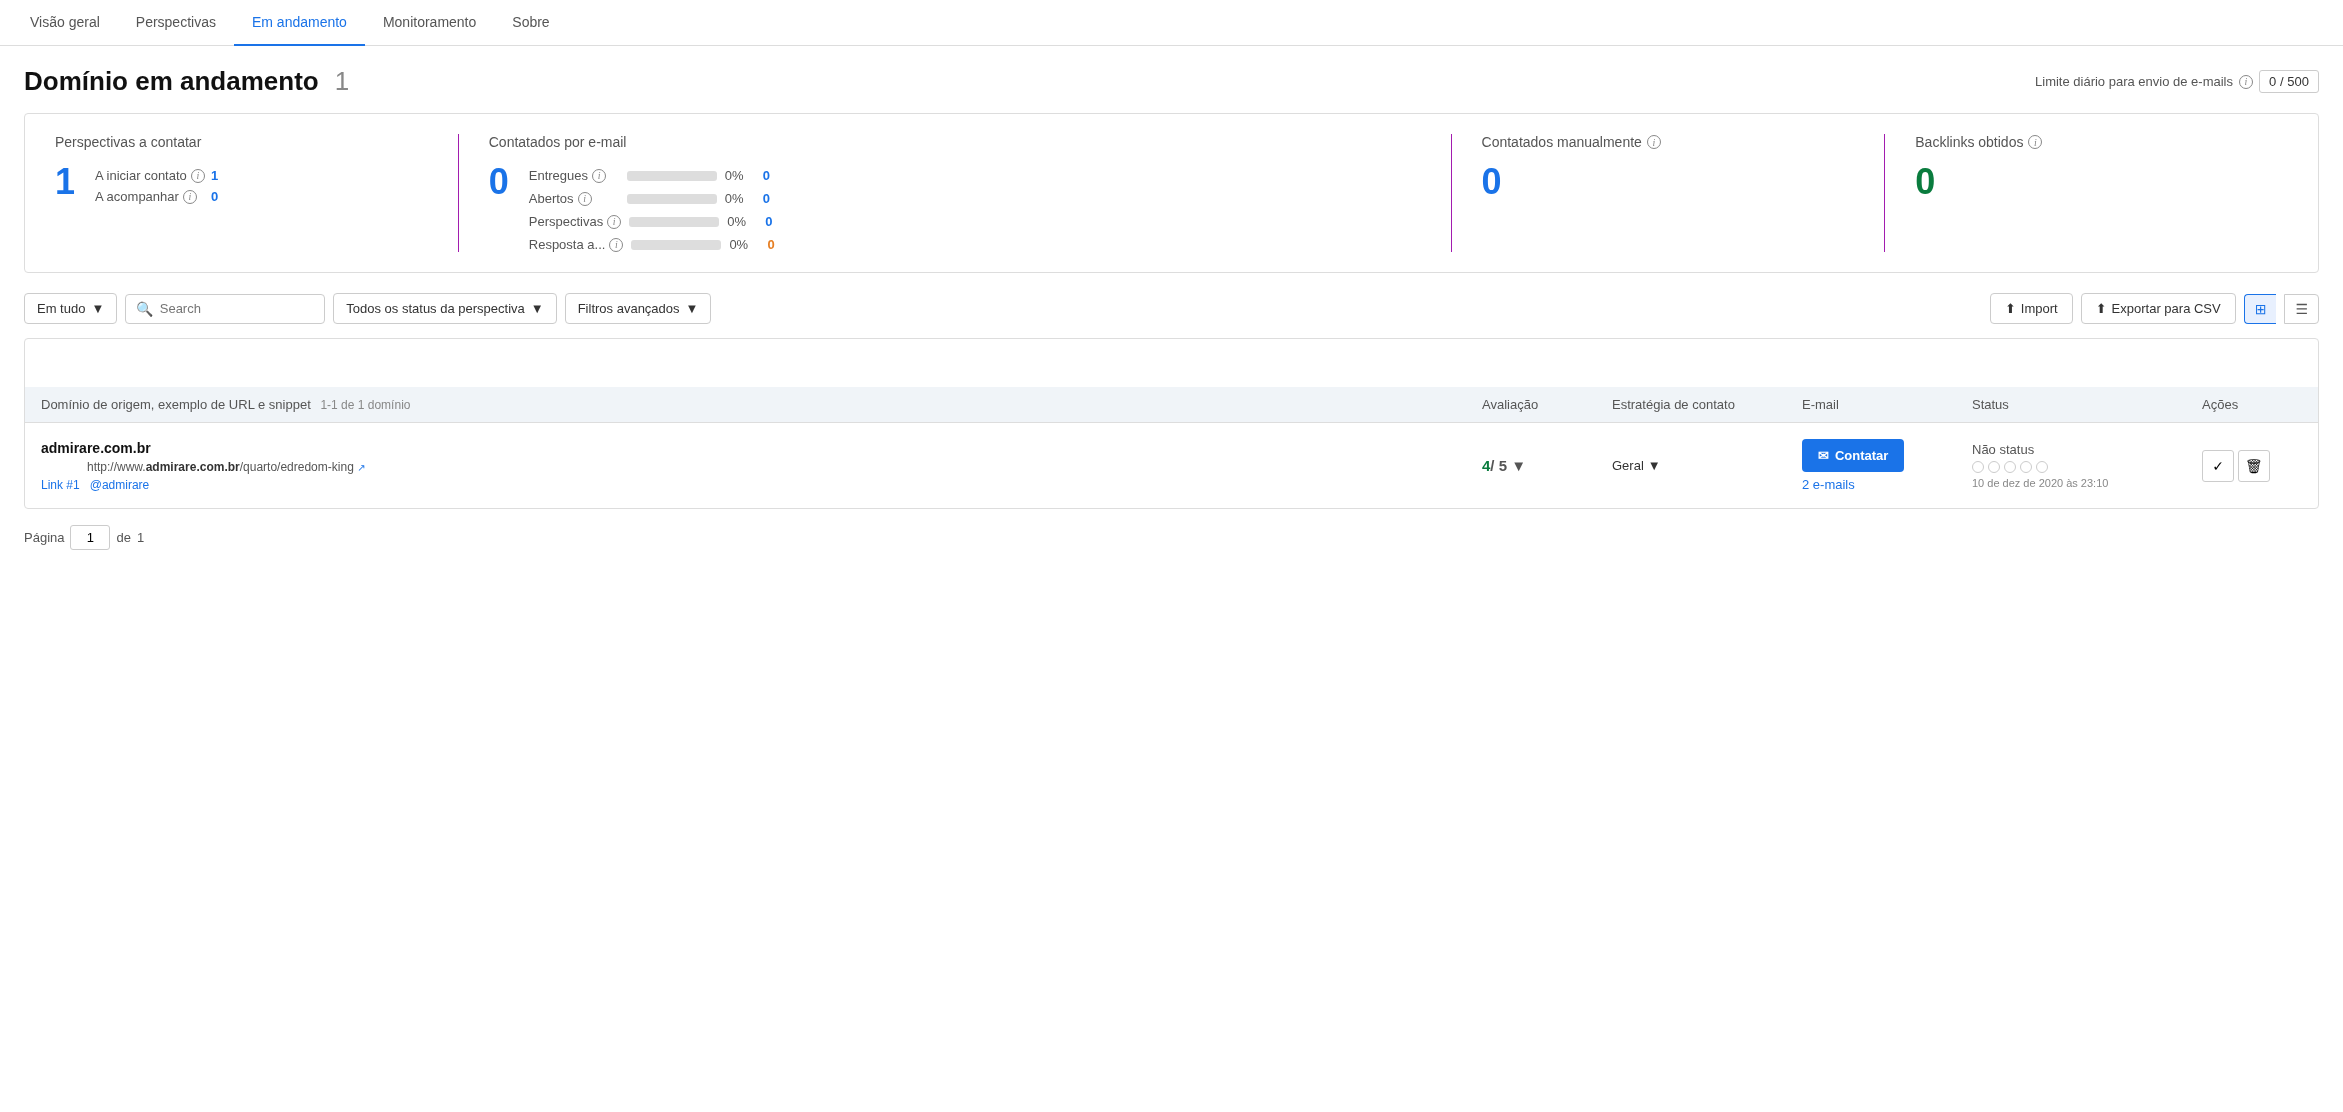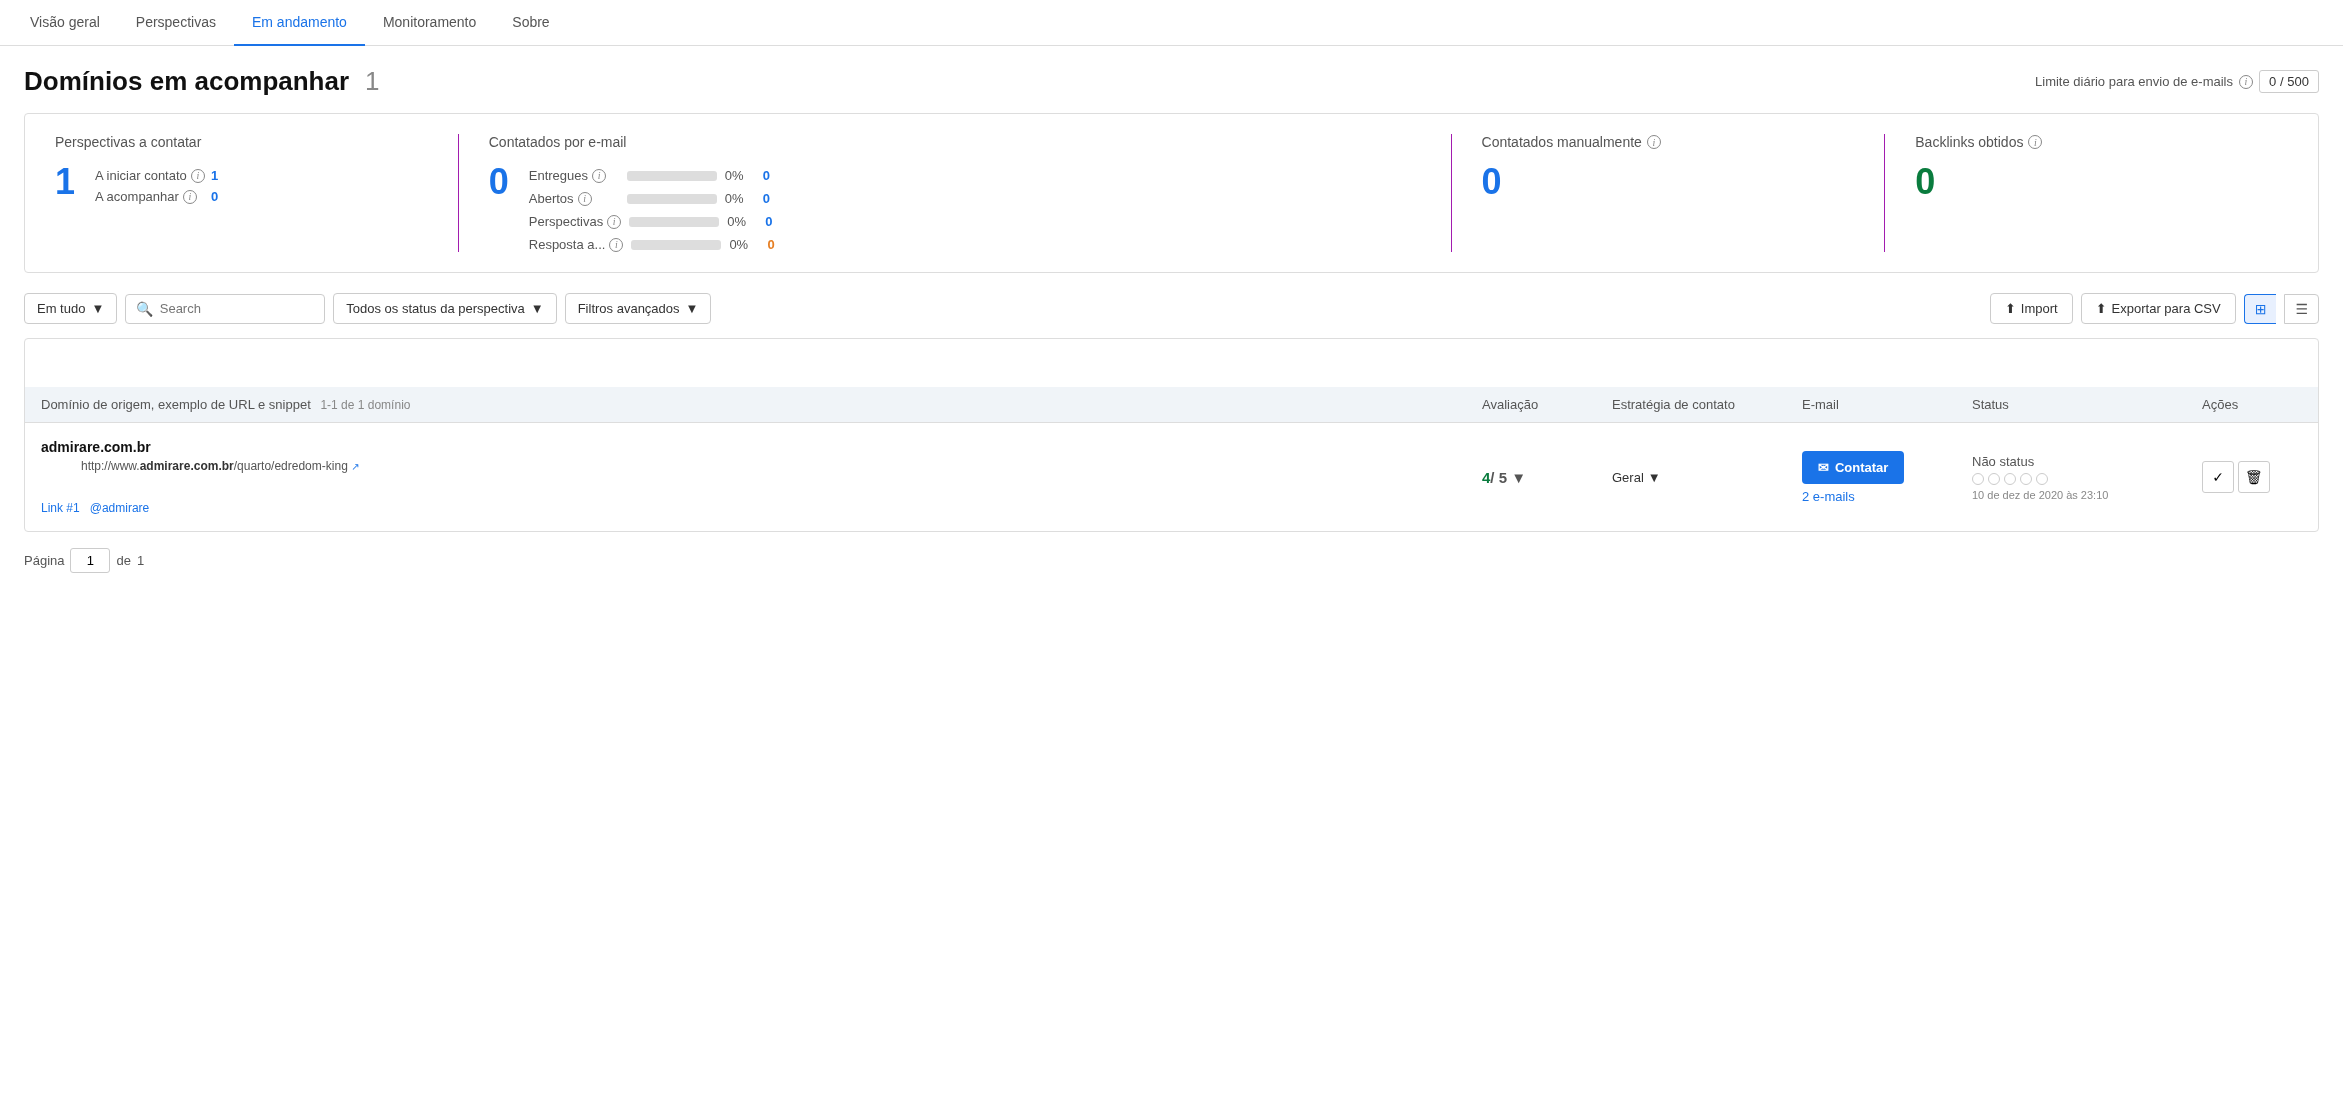--- a/index.html
+++ b/index.html
@@ -226,24 +226,24 @@
     .table-row {
       display: grid;
       grid-template-columns: 1fr 120px 180px 160px 220px 100px;
       padding: 16px 16px;
       gap: 10px;
       border-bottom: 1px solid #eee;
       align-items: center;
     }
     .table-row:last-child { border-bottom: none; }
     .domain-name { font-weight: 700; font-size: 14px; color: #111; }
-    .domain-url { font-size: 12px; color: #555; margin: 4px 0; padding-left: 40px; }
+    .domain-url { font-size: 12px; color: #555; margin: 4px 6px; padding-left: 40px; }
     .domain-url strong { color: #333; }
     .domain-links { display: flex; gap: 10px; font-size: 12px; }
-    .domain-link { color: #1a73e8; cursor: pointer; margin-top: 24px; }
+    .domain-link { color: #1a73e8; cursor: pointer; }
     .external-link-icon { color: #1a73e8; font-size: 10px; }
     .rating { color: #0a7c3e; font-weight: 700; font-size: 15px; cursor: pointer; }
     .rating-total { color: #555; }
     .strategy { font-size: 13px; cursor: pointer; display: flex; align-items: center; gap: 4px; }
     .status-text { font-size: 13px; color: #555; }
     .status-dots { display: flex; align-items: center; gap: 4px; margin: 4px 0; }
     .status-dot {
       width: 12px;
       height: 12px;
       border-radius: 50%;
@@ -306,21 +306,21 @@
     <li class="nav-tab">Visão geral</li>
     <li class="nav-tab">Perspectivas</li>
     <li class="nav-tab active">Em andamento</li>
     <li class="nav-tab">Monitoramento</li>
     <li class="nav-tab">Sobre</li>
   </ul>
 </nav>
 
 <div class="page-header">
   <div style="display:flex; align-items:baseline; gap:8px;">
-    <h1 class="page-title">Domínios em acompanhar</h1>
+    <h1 class="page-title">Domínio em andamento</h1>
     <span class="page-title-count">1</span>
   </div>
   <div class="email-limit">
     <span>Limite diário para envio de e-mails</span>
     <span class="info-icon">i</span>
     <span class="email-limit-value">0 / 500</span>
   </div>
 </div>
 
 <div class="stats-card">

